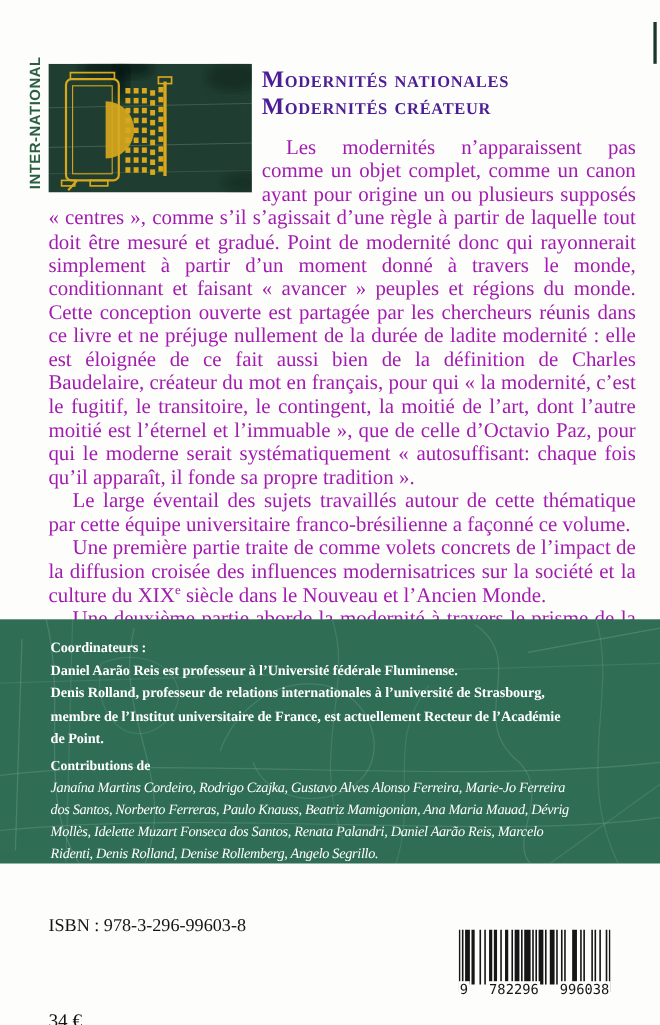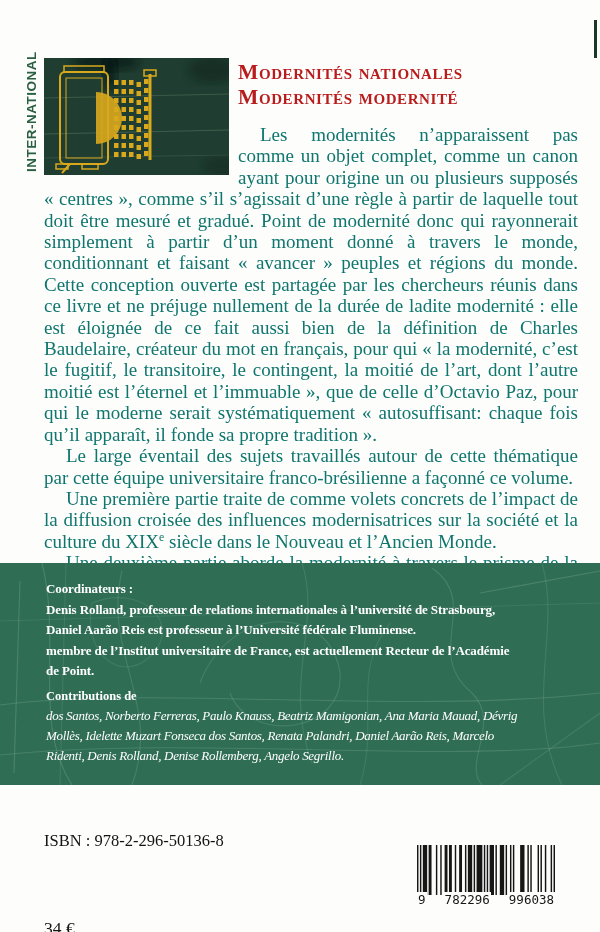--- a/index.html
+++ b/index.html
@@ -17,28 +17,28 @@
     font-family:"Liberation Sans",sans-serif;font-weight:bold;font-size:13.5px;
     letter-spacing:.5px;color:#2a5f41;white-space:nowrap;
   }
   
   .cover-illustration{position:absolute;left:44px;top:58px;width:185px;height:117px;}
   .cover-illustration svg{display:block;}
   
   .book-title{
     position:absolute;left:238px;top:60px;margin:0;
     font-family:"Liberation Serif",serif;font-weight:bold;font-variant:small-caps;
-    font-size:21.5px;line-height:25px;letter-spacing:.6px;color:#b91c1c;white-space:nowrap;
+    font-size:21.5px;line-height:25px;letter-spacing:.6px;color:#4c1d95;white-space:nowrap;
   }
   
   .text-flow{position:absolute;left:44px;top:58px;width:534px;}
   .img-spacer{float:left;width:194px;height:122px;}
   p.body{
     margin:0;font-size:19px;line-height:21.4px;text-align:justify;
-    text-indent:22px;color:#0f766e;
+    text-indent:22px;color:#a21caf;
   }
   p.body.first{margin-top:66px;}
   p.body sup{font-size:.62em;line-height:0;vertical-align:super;}
   
   .credits-panel{
     position:absolute;left:0;top:563px;width:600px;height:222px;background:#2f6e55;
     color:#fff;overflow:hidden;box-sizing:border-box;padding:16px 28px 0 46px;
   }
   .scratches{position:absolute;left:0;top:0;width:600px;height:222px;pointer-events:none;}
   .credits-content{position:relative;}
@@ -116,21 +116,21 @@
       <use href="#keycol" x="7.5"></use>
       <use href="#keycol" x="15"></use>
       <use href="#keycol" x="22.5" y="2"></use>
       <use href="#keycol" x="30" y="-1"></use>
     </g>
   </svg>
 </div>
 
 <h1 class="book-title">
   <div>Modernités nationales</div>
-  <div>Modernités modernité</div>
+  <div>Modernités créateur</div>
 </h1>
 
 <div class="text-flow">
   <div class="img-spacer"></div>
   <p class="body first">Les modernités n’apparaissent pas comme un objet complet, comme un canon ayant pour origine un ou plusieurs supposés « centres », comme s’il s’agissait d’une règle à partir de laquelle tout doit être mesuré et gradué. Point de modernité donc qui rayonnerait simplement à partir d’un moment donné à travers le monde, conditionnant et faisant « avancer » peuples et régions du monde. Cette conception ouverte est partagée par les chercheurs réunis dans ce livre et ne préjuge nullement de la durée de ladite modernité : elle est éloignée de ce fait aussi bien de la définition de Charles Baudelaire, créateur du mot en français, pour qui « la modernité, c’est le fugitif, le transitoire, le contingent, la moitié de l’art, dont l’autre moitié est l’éternel et l’immuable », que de celle d’Octavio Paz, pour qui le moderne serait systématiquement « autosuffisant: chaque fois qu’il apparaît, il fonde sa propre tradition ».</p>
   <p class="body">Le large éventail des sujets travaillés autour de cette thématique par cette équipe universitaire franco-brésilienne a façonné ce volume.</p>
   <p class="body"><span>Une première partie traite de comme volets concrets de l’impact de la diffusion croisée des influences modernisatrices sur la société et la culture du XIX</span><sup>e</sup><span> siècle dans le Nouveau et l’Ancien Monde.</span></p>
   <p class="body">Une deuxième partie aborde la modernité à travers le prisme de la dictature au Brésil, dans des angles différents de l’histoire et de la sociologie des intellectuels.</p>
 </div>
 
@@ -149,32 +149,33 @@
       <path d="M542,0 C562,70 522,140 562,222" opacity="0.10"></path>
       <path d="M200,120 C230,40 330,40 340,110 C345,170 250,182 230,130" opacity="0.12"></path>
       <path d="M92,40 C142,20 182,60 152,92 C122,122 82,92 92,40" opacity="0.09"></path>
       <path d="M480,30 L600,8" opacity="0.14"></path>
       <path d="M500,222 L600,150" opacity="0.10"></path>
       <path d="M360,222 C380,160 350,110 390,60" opacity="0.09"></path>
     </g>
   </svg>
   <div class="credits-content">
     <div class="coord-heading">Coordinateurs :</div>
+    <div class="coord-line">Daniel Aarão Reis est professeur à l’Université fédérale Fluminense.</div>
     <div class="coord-line">Denis Rolland, professeur de relations internationales à l’université de Strasbourg,</div>
-    <div class="coord-line">Daniel Aarão Reis est professeur à l’Université fédérale Fluminense.</div>
     <div class="coord-line">membre de l’Institut universitaire de France, est actuellement Recteur de l’Académie</div>
     <div class="coord-line">de Point.</div>
     <div class="contrib-heading">Contributions de</div>
+    <div class="contrib-line">Janaína Martins Cordeiro, Rodrigo Czajka, Gustavo Alves Alonso Ferreira, Marie-Jo Ferreira</div>
     <div class="contrib-line">dos Santos, Norberto Ferreras, Paulo Knauss, Beatriz Mamigonian, Ana Maria Mauad, Dévrig</div>
     <div class="contrib-line">Mollès, Idelette Muzart Fonseca dos Santos, Renata Palandri, Daniel Aarão Reis, Marcelo</div>
     <div class="contrib-line">Ridenti, Denis Rolland, Denise Rollemberg, Angelo Segrillo.</div>
   </div>
 </div>
 
-<div class="isbn">ISBN : 978-2-296-50136-8</div>
+<div class="isbn">ISBN : 978-3-296-99603-8</div>
 <div class="price">34 €</div>
 
 <div class="barcode">
   <svg id="bars" width="138" height="57" viewBox="0 0 95 57" preserveAspectRatio="none">
       <rect x="0" y="0" width="1" height="57"></rect>
       <rect x="2" y="0" width="1" height="57"></rect>
       <rect x="4" y="0" width="3" height="50"></rect>
       <rect x="8" y="0" width="2" height="50"></rect>
       <rect x="13" y="0" width="1" height="50"></rect>
       <rect x="16" y="0" width="1" height="50"></rect>

